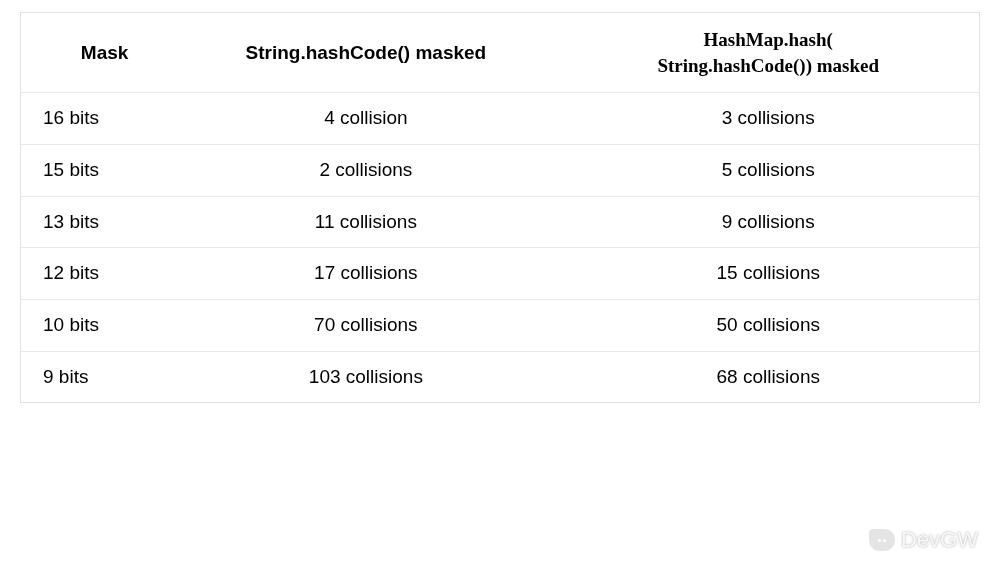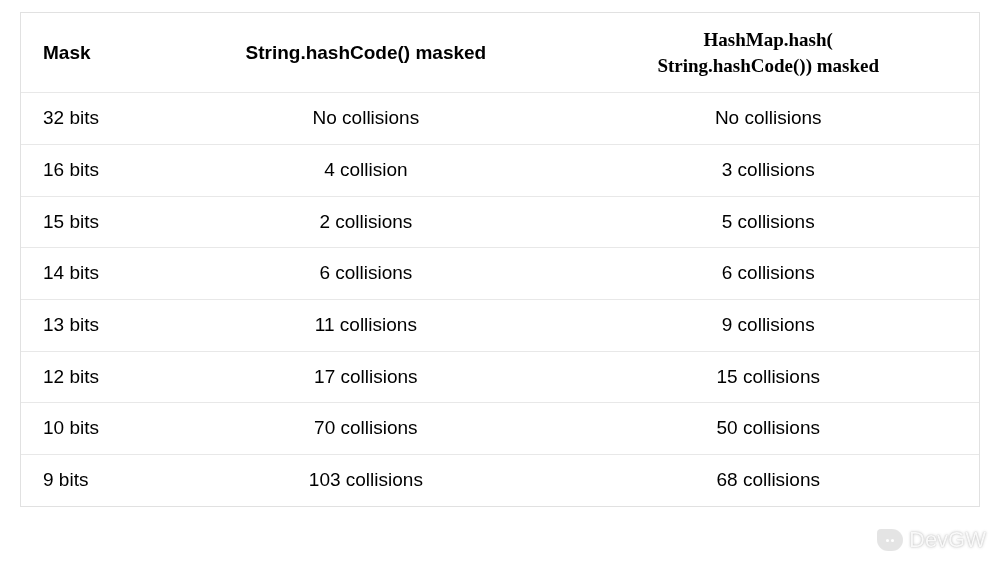--- a/index.html
+++ b/index.html
@@ -30,21 +30,21 @@
       font-size: 19px;
       color: #000;
       text-align: center;
       padding: 14px 8px;
       vertical-align: middle;
       line-height: 1.35;
     }
     th.mask-col {
       width: 16%;
       padding-left: 22px;
-      text-align: left;
+      text-align: center;
     }
     th.col2 {
       width: 40%;
     }
     th.col3 {
       width: 44%;
       font-family: Liberation Serif, serif;
     }
     tbody tr td {
       font-size: 19px;
@@ -54,21 +54,21 @@
       border-top: 1px solid #e8e8e8;
       line-height: 1.3;
     }
     tbody tr td.mask-col {
       padding-left: 22px;
       text-align: left;
     }
     .watermark {
       position: absolute;
       bottom: 18px;
-      right: 14px;
+      right: 22px;
       display: flex;
       align-items: center;
       gap: 6px;
       opacity: 0.45;
       pointer-events: none;
       text-align: right;
     }
     .wm-icon {
       width: 26px;
       height: 22px;
@@ -110,39 +110,29 @@
       <tr>
         <th class="mask-col">Mask</th>
         <th class="col2">String.hashCode() masked</th>
         <th class="col3">
           <span>HashMap.hash(</span><br>
           <span>String.hashCode()) masked</span>
         </th>
       </tr>
     </thead>
     <tbody>
-    <tr>
-          <td class="mask-col">32 bits</td>
-          <td>No collisions</td>
-          <td>No collisions</td>
-        </tr>
         <tr>
           <td class="mask-col">16 bits</td>
           <td>4 collision</td>
           <td>3 collisions</td>
         </tr>
         <tr>
           <td class="mask-col">15 bits</td>
           <td>2 collisions</td>
           <td>5 collisions</td>
-        </tr>
-        <tr>
-          <td class="mask-col">14 bits</td>
-          <td>6 collisions</td>
-          <td>6 collisions</td>
         </tr>
         <tr>
           <td class="mask-col">13 bits</td>
           <td>11 collisions</td>
           <td>9 collisions</td>
         </tr>
         <tr>
           <td class="mask-col">12 bits</td>
           <td>17 collisions</td>
           <td>15 collisions</td>

